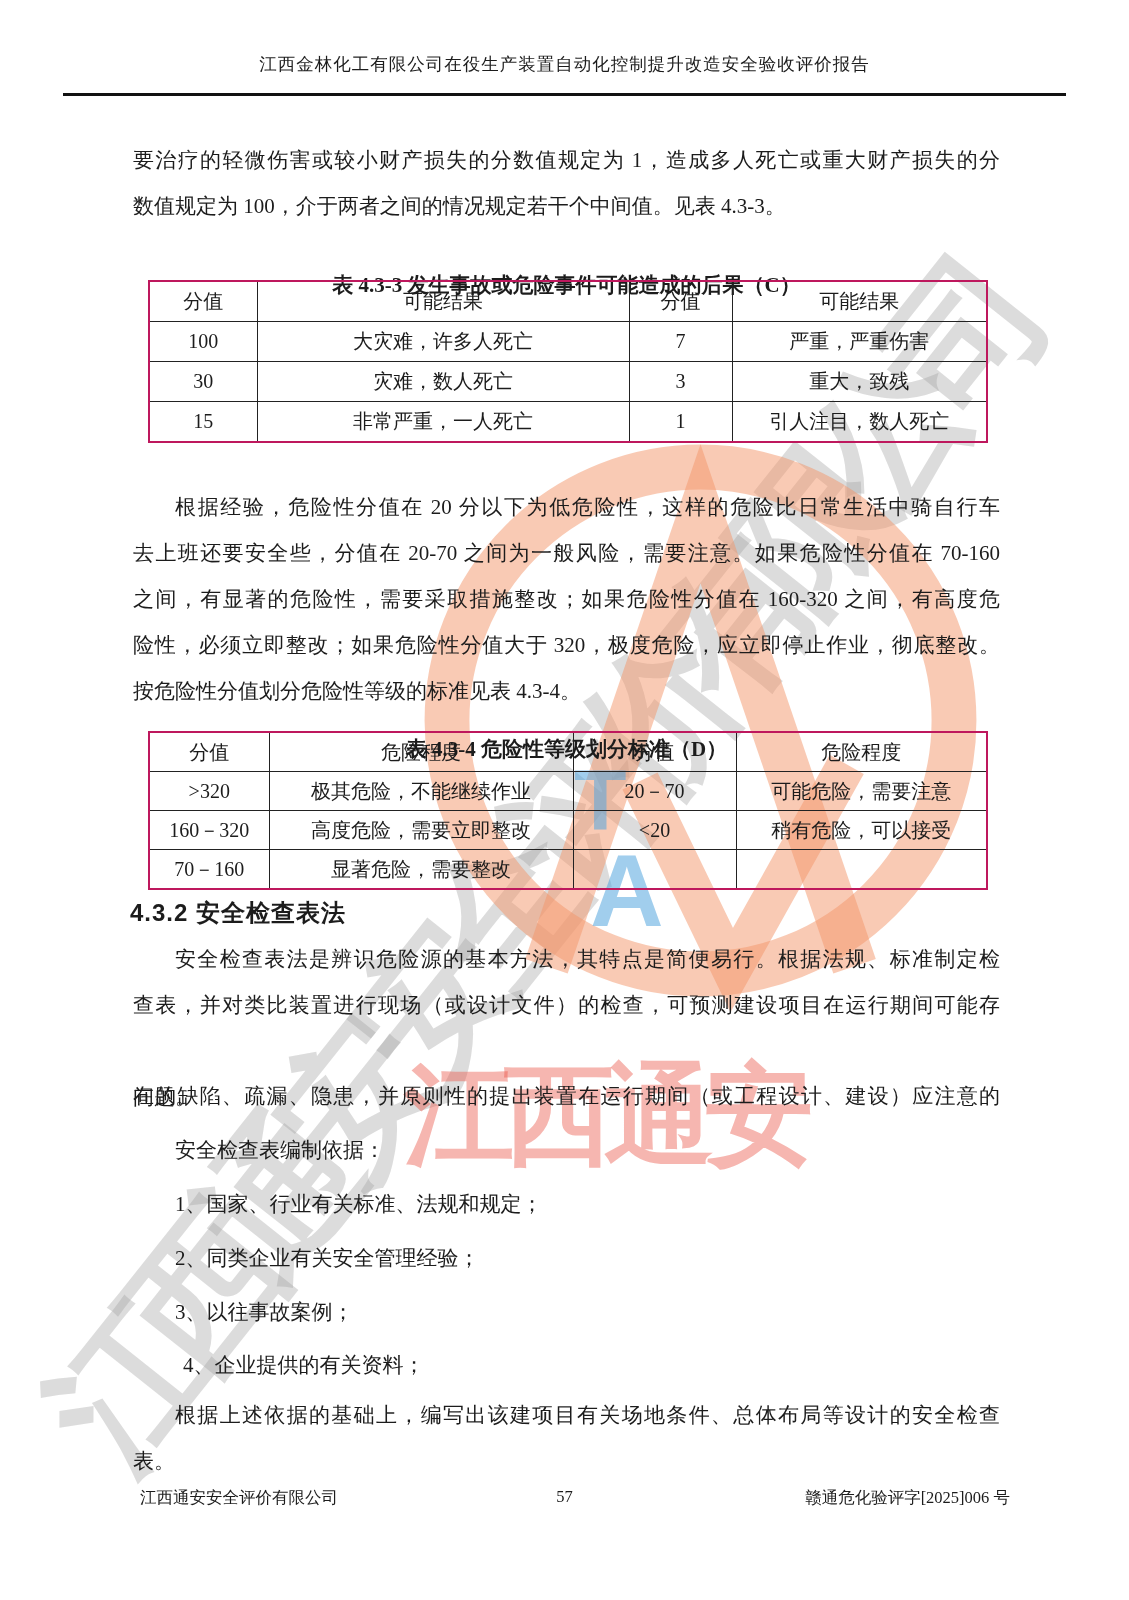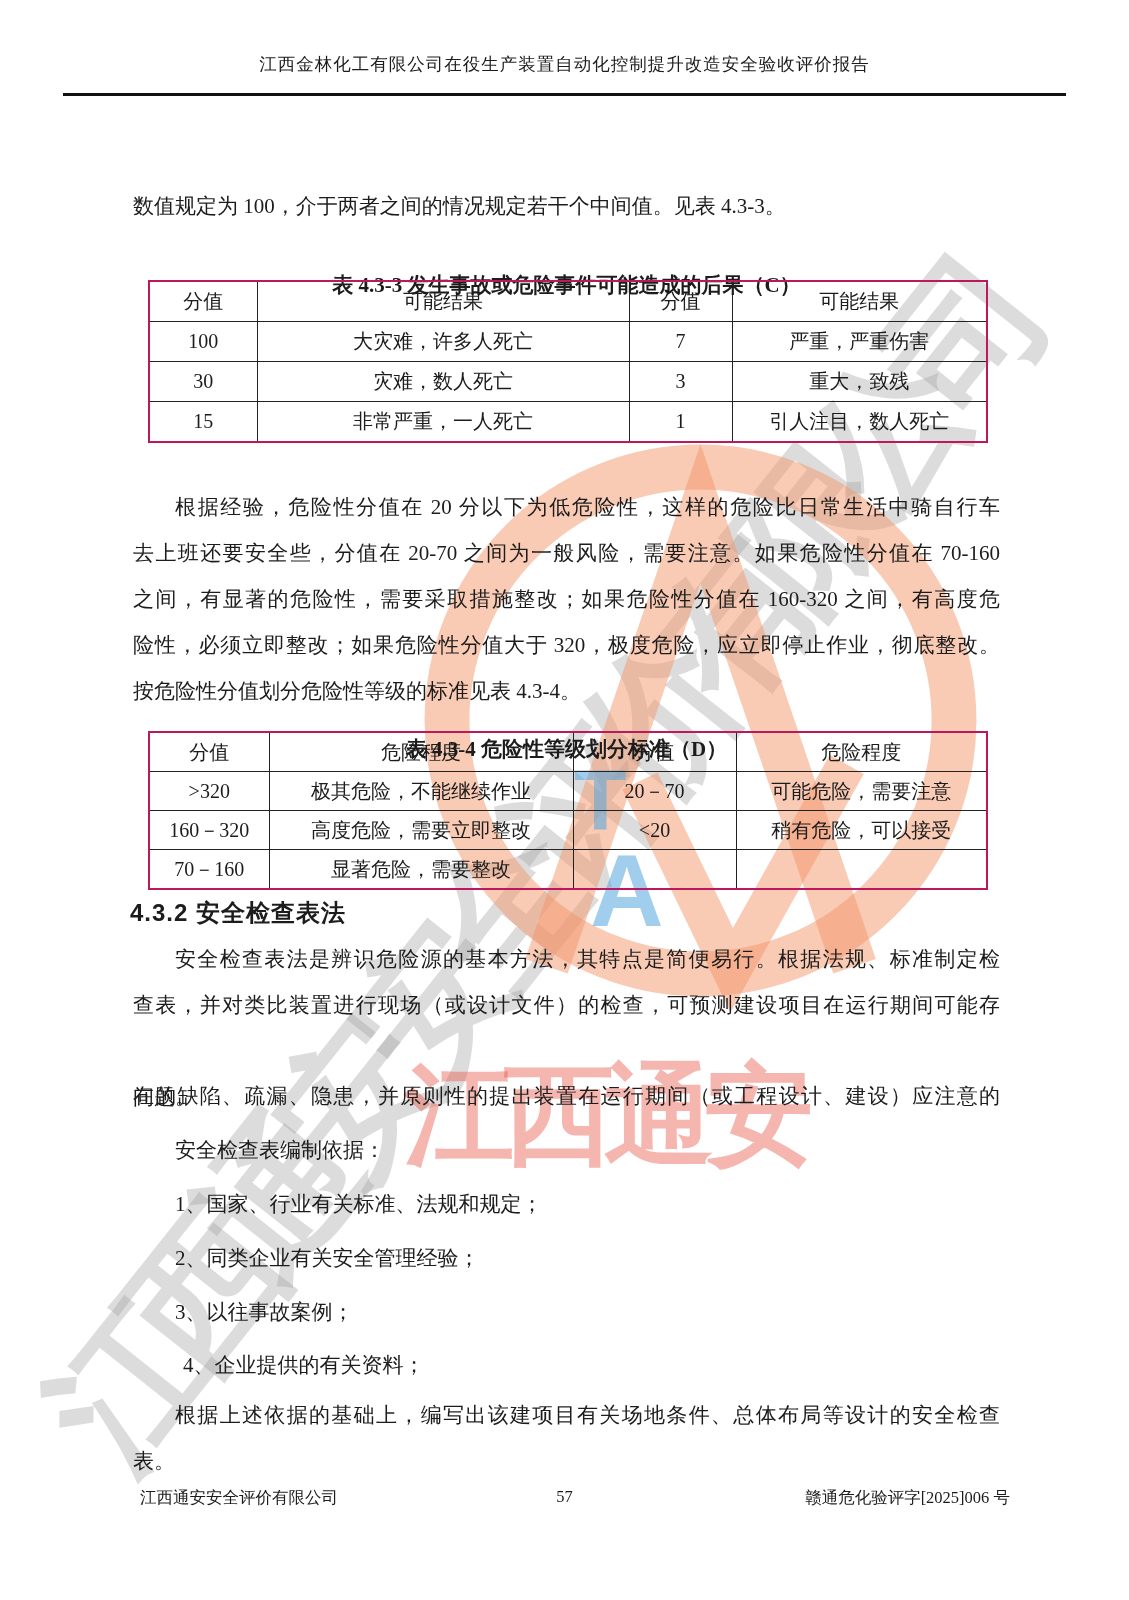--- a/index.html
+++ b/index.html
@@ -105,20 +105,21 @@
     <div class="wm-letter-a">A</div>
 
     <div class="wm-brand">江西通安</div>
   </div>
 
   <div class="content">
 
     <div class="abs hdr-title">江西金林化工有限公司在役生产装置自动化控制提升改造安全验收评价报告</div>
     <div class="abs hdr-rule"></div>
 
+    <div class="abs line fill" style="top:145px;">要治疗的轻微伤害或较小财产损失的分数值规定为 1，造成多人死亡或重大财产损失的分</div>
     <div class="abs line" style="top:191px;">数值规定为 100，介于两者之间的情况规定若干个中间值。见表 4.3-3。</div>
 
     <div class="abs caption" style="top:235px;margin-top:36px;">表 4.3-3  发生事故或危险事件可能造成的后果（C）</div>
 
     <table class="doc t1">
       <colgroup>
           <col style="width:108px">
           <col style="width:372px">
           <col style="width:103px">
           <col style="width:255px">

